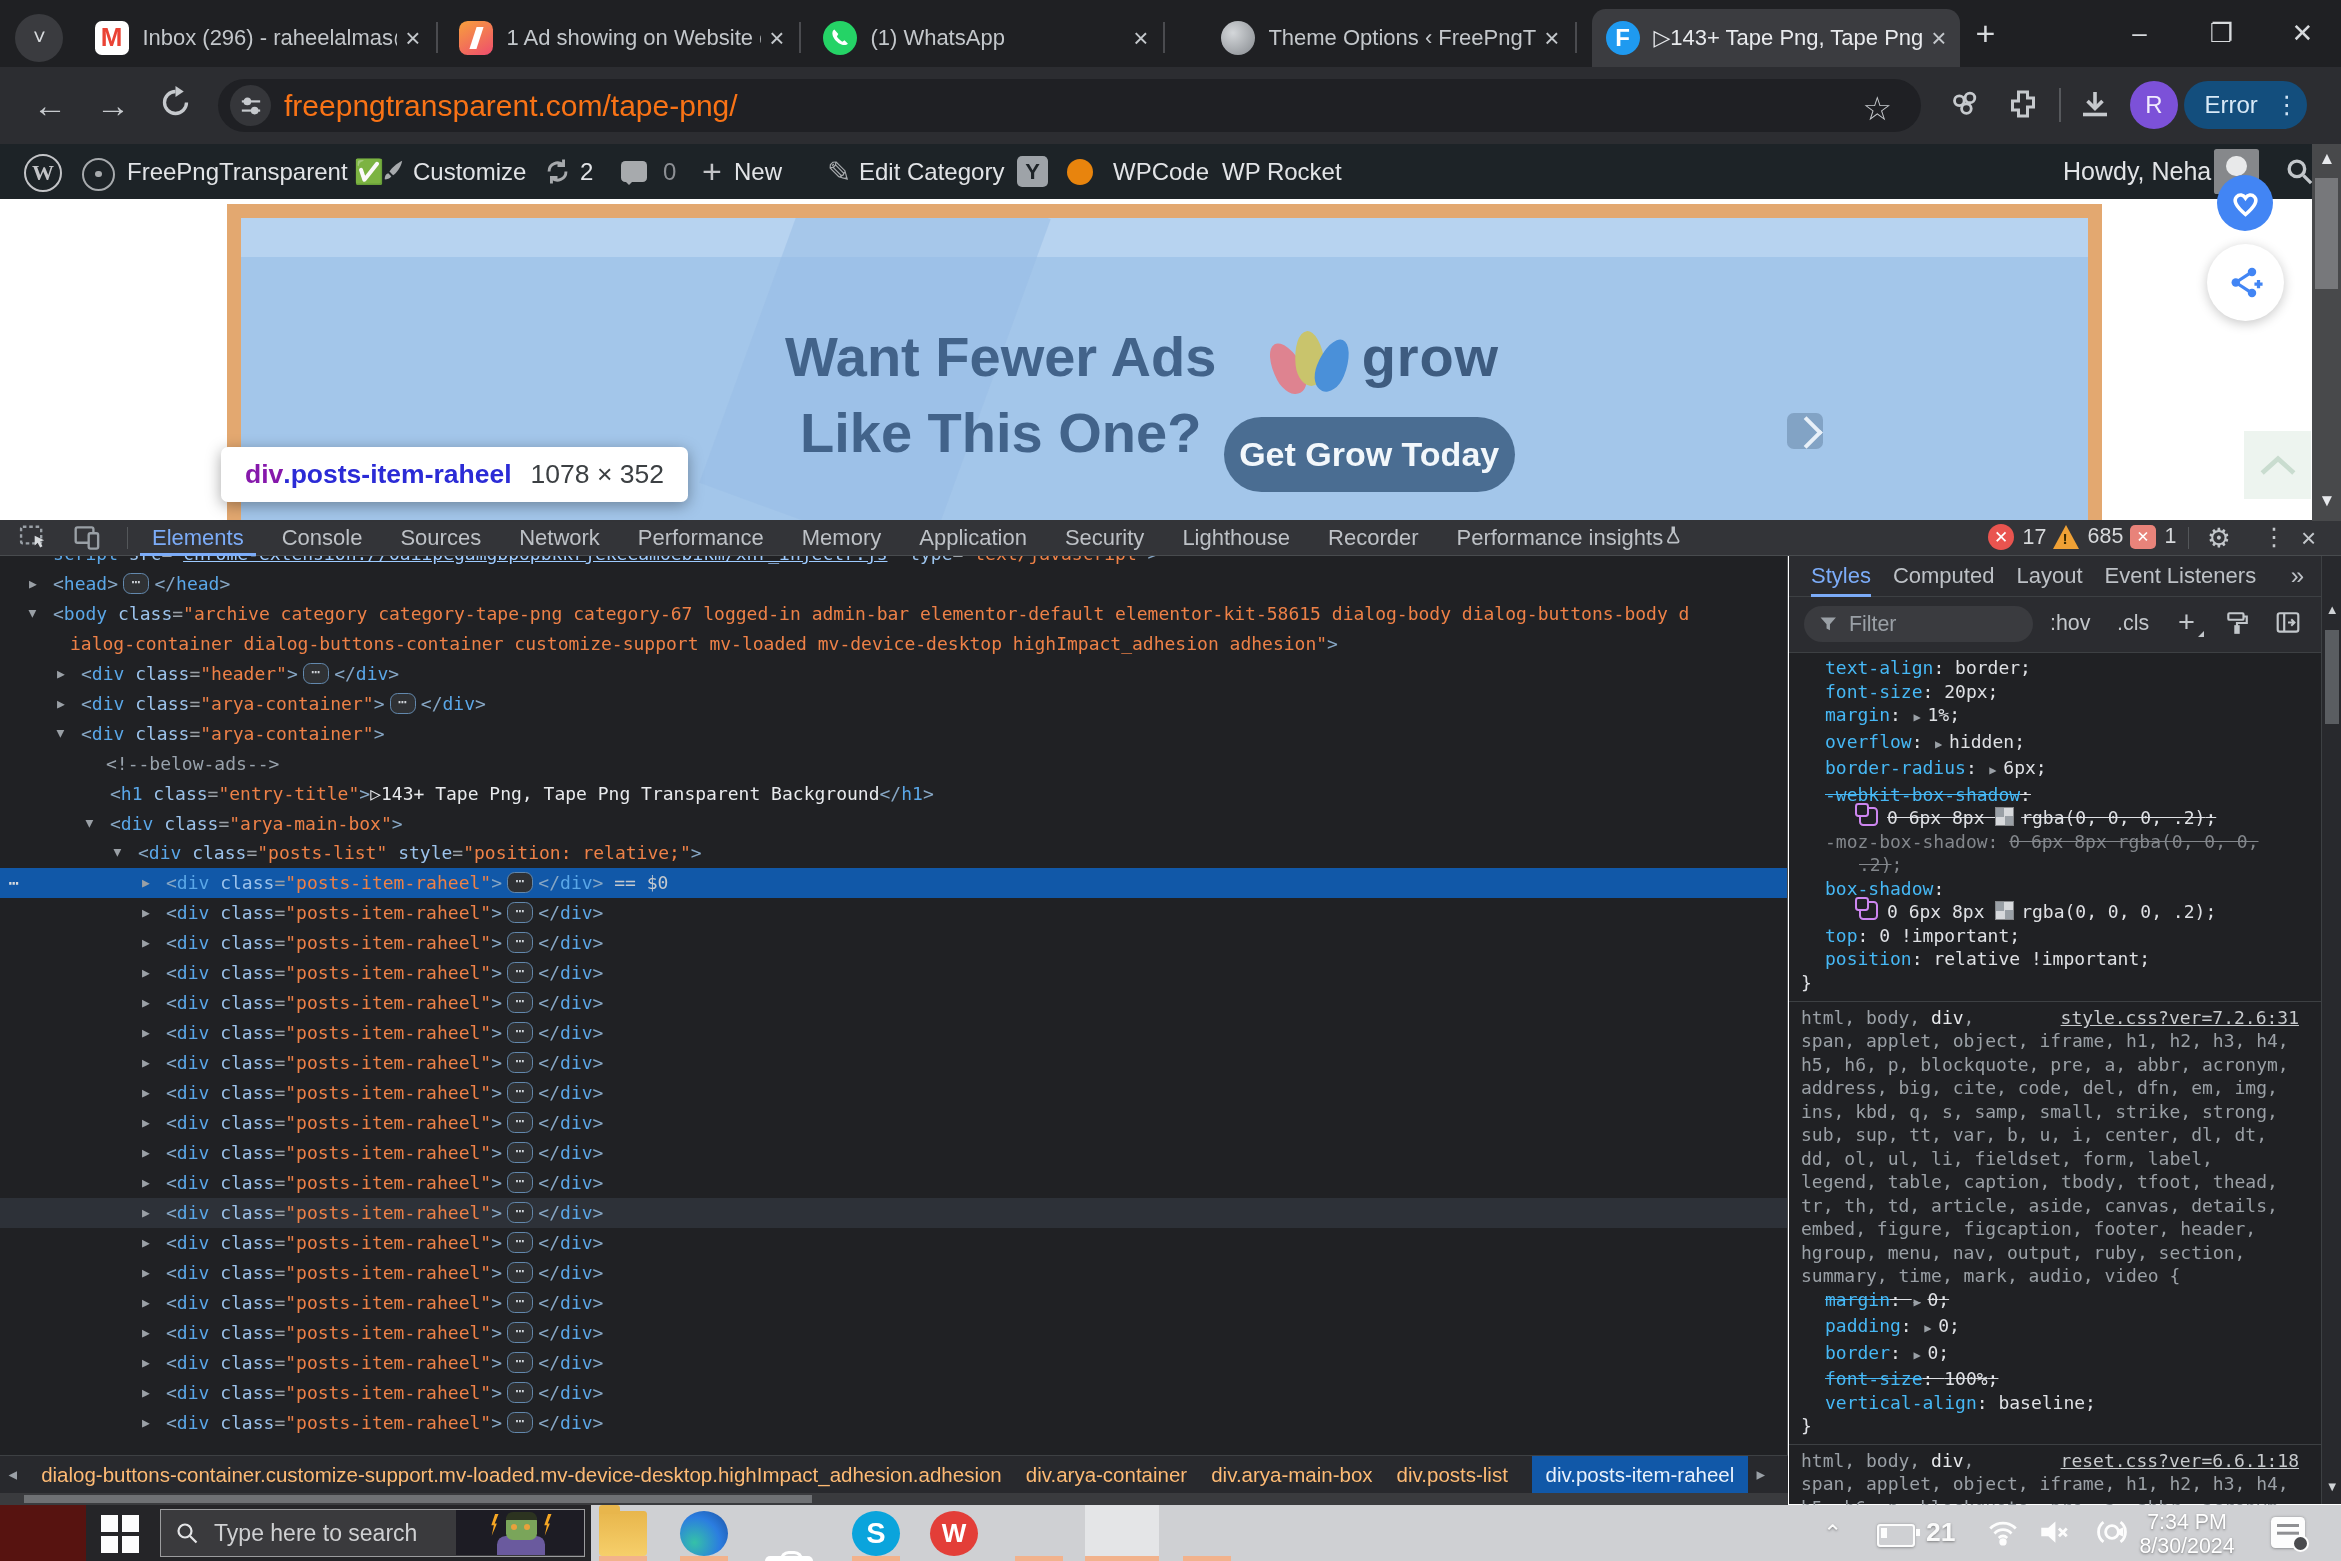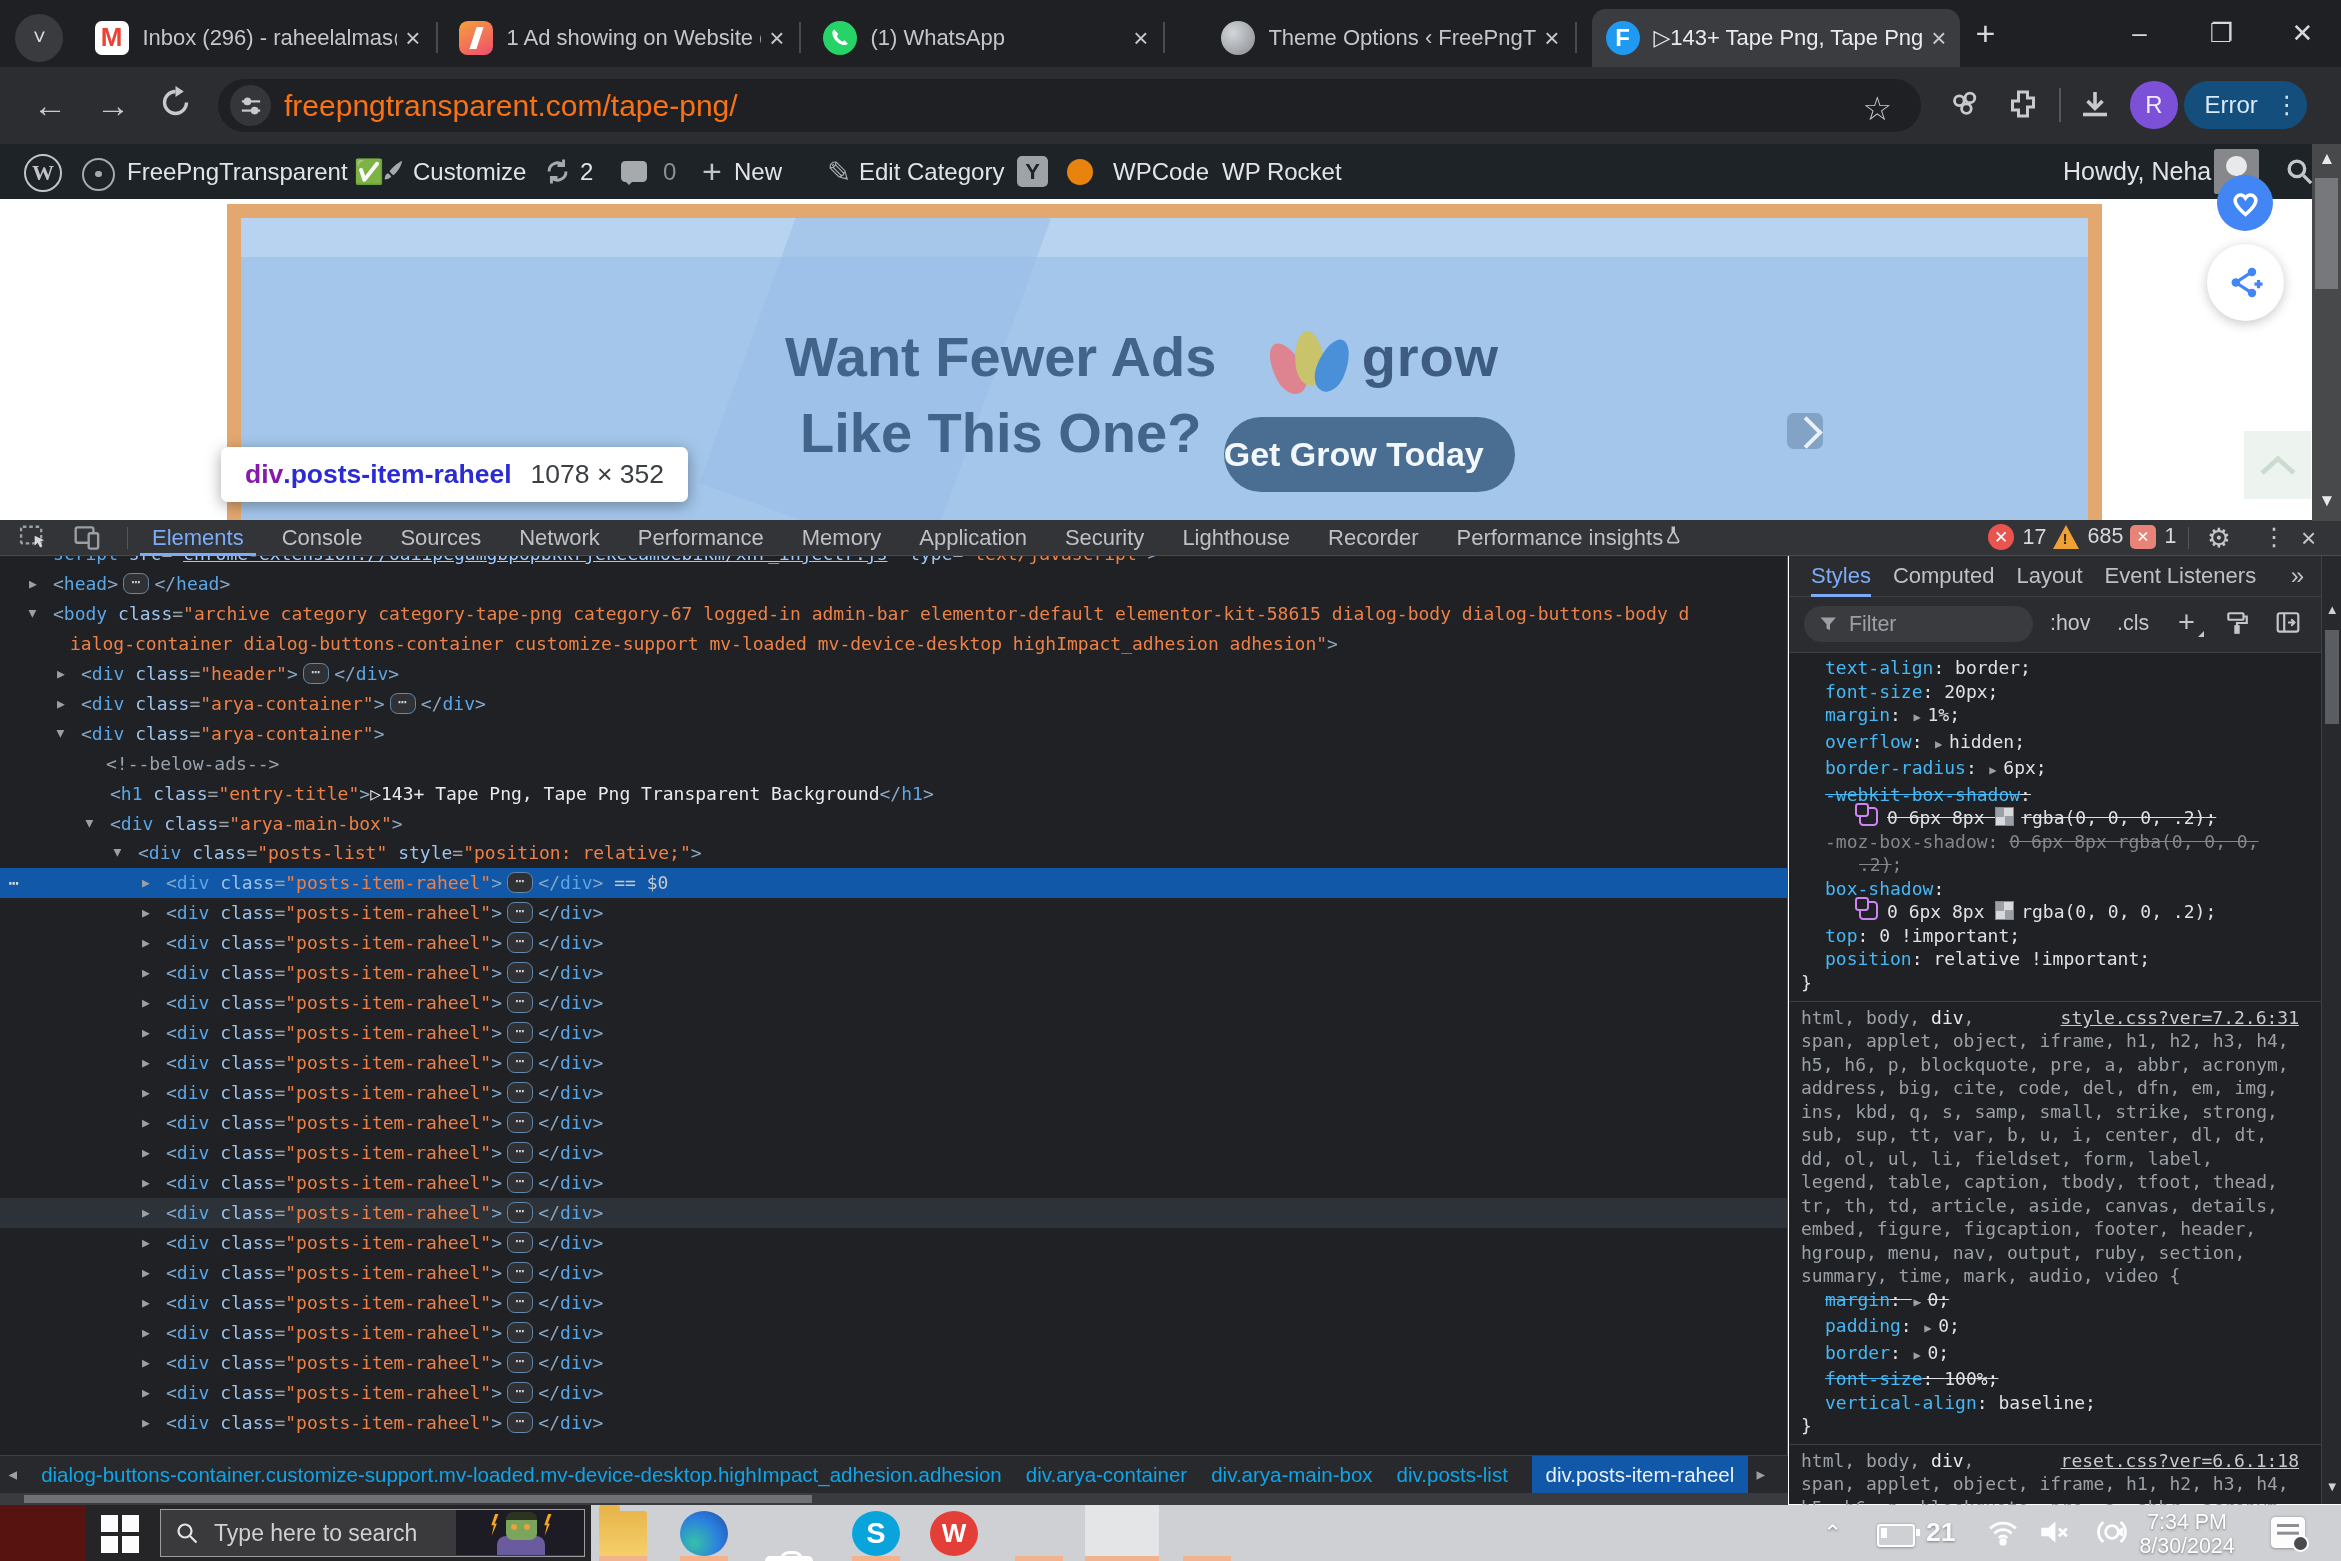--- a/index.html
+++ b/index.html
@@ -55,21 +55,21 @@
   #ab-avatar::after{content:"";position:absolute;left:12px;top:6.8px;width:20.5px;height:20.5px;border-radius:50%;background:#e8e9ea}
   
   #page{position:absolute;left:0;top:199px;width:2342px;height:322px;background:#fff}
   #adframe{position:absolute;left:227px;top:5.1px;width:1875px;height:317px;background:#e3a870}
   #adinner{position:absolute;left:13.7px;top:13.7px;right:13.7px;bottom:0;background:linear-gradient(#b7d3f0 0 39px,#a3c6ea 39px);overflow:hidden}
   #adwm{position:absolute;left:514px;top:-51px;width:240px;height:368px;background:#99bde5;opacity:.55;transform:rotate(20deg)}
   #adhead{position:absolute;left:469px;top:101px;width:582px;text-align:center;color:#42638a;font-weight:bold;font-size:56px;line-height:76px}
   #growlogo{position:absolute;left:1032px;top:113px;width:94px;height:67px}
   .petal{position:absolute;width:29px;height:55px;border-radius:50% 50% 50% 50%/60% 60% 40% 40%}
   #growtext{position:absolute;left:1121px;top:106px;font-size:56px;font-weight:bold;color:#3e5c80;letter-spacing:0.9px}
-  #adbtn{position:absolute;left:983px;top:199px;width:291px;height:75px;border-radius:38px;background:#4a6d92;color:#f2f7fb;font-size:34px;font-weight:bold;display:flex;align-items:center;justify-content:flex-start}
+  #adbtn{position:absolute;left:983px;top:199px;width:291px;height:75px;border-radius:38px;background:#4a6d92;color:#f2f7fb;font-size:34px;font-weight:bold;display:flex;align-items:center;justify-content:center}
   #adcorner{position:absolute;left:1546px;top:195px;width:36px;height:36px;border-radius:6.8px;background:rgba(125,156,190,.85)}
   #adcorner::after{content:"";position:absolute;left:8.6px;top:8.6px;width:19px;height:19px;border-top:4.3px solid #e8f0f8;border-right:4.3px solid #e8f0f8;transform:rotate(45deg)}
   #tooltip{position:absolute;left:221px;top:248px;height:55px;background:#fff;border-radius:6.8px;box-shadow:0 3.4px 15.4px rgba(0,0,0,.35);display:flex;align-items:center;padding:0 24px;z-index:40}
   #tooltip .tg{color:#8618ab;font-weight:bold;font-size:26.5px}
   #tooltip .cl{color:#2b2bd6;font-weight:bold;font-size:26.5px}
   #tooltip .dm{color:#3c4043;font-size:26.5px;margin-left:19px}
   #fab-heart{position:absolute;left:2217px;top:-24px;width:56px;height:56px;border-radius:50%;background:#4285f4;z-index:50;display:flex;align-items:center;justify-content:center}
   #fab-share{position:absolute;left:2207px;top:45px;width:77px;height:77px;border-radius:50%;background:#fff;box-shadow:0 2.6px 12px rgba(0,0,0,.22);z-index:50;display:flex;align-items:center;justify-content:center}
   #scrolltop{position:absolute;left:2244px;top:232px;width:67px;height:68px;background:#edf4ef;display:flex;align-items:center;justify-content:center}
   
@@ -102,21 +102,21 @@
   .tk-link{color:#9ecbff;text-decoration:underline}.tk-eqm{color:#c5c9ce}
   .tk-pn{color:#46b8f5}.tk-pv{color:#dfe1e5}.tk-pu{color:#dfe1e5}
   .m-s{text-decoration:line-through}.m-g{color:#83878c !important}
   .dotsbadge{display:inline-block;vertical-align:2.6px;margin:0 5.1px;padding:0 7.7px;height:19px;line-height:15.4px;border:1.7px solid #6288ad;border-radius:7.7px;background:#2f3134;color:#d0d4d9;font-size:14.6px}
   .stArrow{display:inline-block;color:#9aa0a6;font-size:12px;margin:0 6.8px 0 1.7px}
   .shic{display:inline-block;width:15.4px;height:15.4px;border:2.6px solid #cd86f0;border-radius:4.3px;margin-right:8.6px;position:relative;vertical-align:-1.7px}
   .shic::before{content:"";position:absolute;left:-6px;top:-6px;width:10.3px;height:10.3px;border:2.6px solid #cd86f0;border-radius:3.4px;background:#202124}
   .swatch{display:inline-block;width:17px;height:17px;vertical-align:-1.7px;margin-right:6.8px;border:1.7px solid #85878a;background:conic-gradient(#d7d9dc 0 25%,#9aa0a6 0 50%,#d7d9dc 0 75%,#9aa0a6 0)}
   
   #crumbs{position:absolute;left:0;top:1455px;width:1788px;height:38px;background:#28292d;border-top:0.9px solid #3d4043;box-sizing:border-box;display:flex;align-items:center;overflow:hidden}
-  .crumb{font-size:20.5px;color:#0ea5e9;margin-left:24px;white-space:nowrap}
+  .crumb{font-size:20.5px;color:#fdba74;margin-left:24px;white-space:nowrap}
   .crumb.sel{background:#1158a8;color:#e9f1fb;height:38px;display:flex;align-items:center;padding:0 13.7px}
   .crarr{color:#9aa0a6;font-size:17px}
   #hscroll{position:absolute;left:0;top:1493px;width:1788px;height:12px;background:#3a3b3e}
   #hscroll .th{position:absolute;left:24px;top:1.7px;width:788px;height:8.6px;background:#6f7174}
   
   #sidebar{position:absolute;left:1789px;top:556px;width:553px;height:948px;background:#202124}
   #sb-tabs{position:absolute;left:0;top:0;width:532px;height:41px;background:#2b2c30;border-bottom:0.9px solid #3d4043;box-sizing:border-box;display:flex;align-items:center}
   .sbtab{font-size:22px;color:#bdc1c6;margin-left:22px;position:relative;height:41px;display:flex;align-items:center}
   .sbtab.active{color:#7cacf8}
   .sbtab.active::after{content:"";position:absolute;left:0;right:0;bottom:0;height:2.6px;background:#7cacf8}

